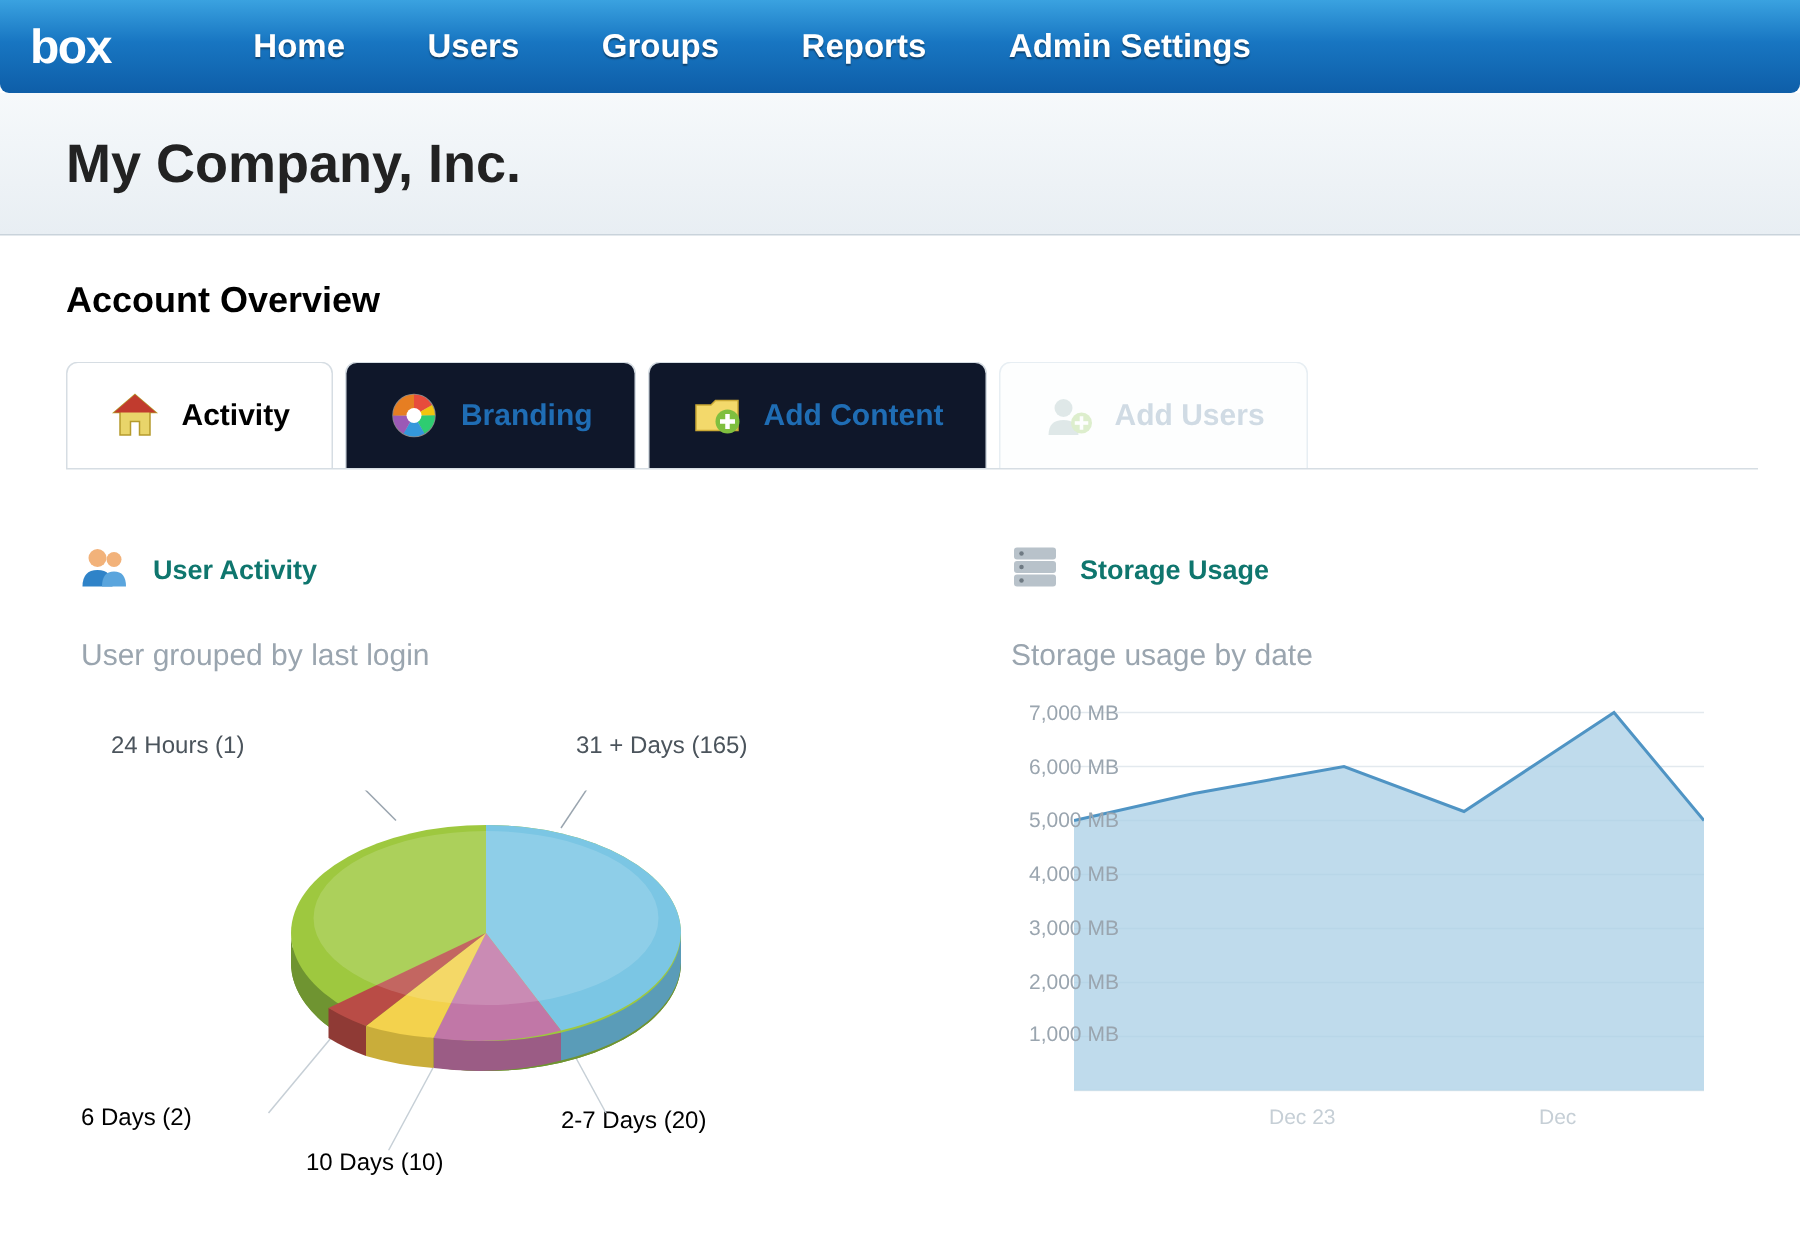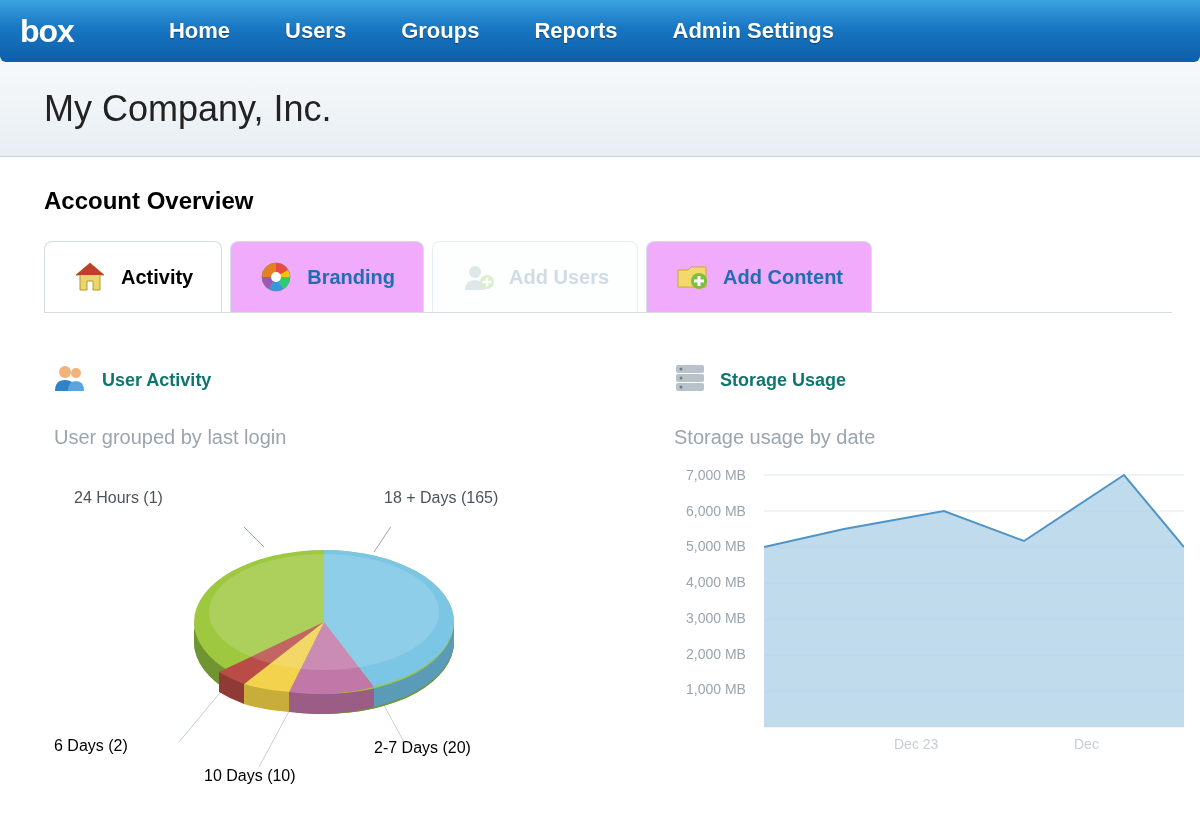--- a/index.html
+++ b/index.html
@@ -10,46 +10,46 @@
     padding: 0 20px; gap: 55px; color: #fff; font-size: 22px; font-weight: bold;
     border-radius: 0 0 6px 6px;
   }
   .logo { font-size: 32px; font-weight: bold; letter-spacing: -1px; margin-right: 40px; }
   .nav-item { cursor: pointer; text-shadow: 0 1px 1px rgba(0,0,0,.4); }
   .header {
     padding: 26px 44px;
     background: linear-gradient(to bottom, #f6f9fb 0%, #e8eef3 100%);
     border-bottom: 1px solid #c9d3db;
   }
-  .header h1 { font-size: 36px; color: #222; font-weight: normal; }
+  .header h1 { font-size: 36px; color: #222; font-weight: bold; }
   .content { padding: 30px 28px 0 44px; }
   .section-title { font-size: 24px; font-weight: bold; color: #000; margin-bottom: 26px; }
   .tabs { display: flex; border-bottom: 1px solid #d6dde3; align-items: center; }
   .tab {
     display: flex; align-items: center; gap: 14px;
     padding: 18px 28px; border: 1px solid #d6dde3; border-bottom: none;
-    background: #f0abfc; font-size: 20px; font-weight: bold; cursor: pointer;
+    background: #0f172a; font-size: 20px; font-weight: bold; cursor: pointer;
     margin-right: 8px; border-radius: 8px 8px 0 0;
   }
   .tab.active { background: #fff; color: #000; }
   .tab.link { color: #1f6db4; }
   .tab.faded { color: #d0dbe4; background: #fdfefe; border-color: #e7eef3; }
   .tab .icon { width: 34px; height: 34px; display: flex; align-items: center; justify-content: center; }
   .panels { display: flex; gap: 60px; padding: 50px 10px 0 10px; }
   .panel-title { display: flex; align-items: center; gap: 14px; font-size: 18px; font-weight: bold; color: #0f766e; margin-bottom: 28px; }
   .subtitle { color: #9aa5af; font-size: 20px; margin-bottom: 18px; }
   .pie-wrap { position: relative; width: 520px; height: 320px; }
   .pie { position: absolute; left: 120px; top: 60px; }
   .lbl { position: absolute; color: #8d98a2; font-size: 16px; white-space: nowrap; }
   .lbl.dark { color: #4b545c; }
   .lbl.faded { color: #000000; text-align: right; }
   .linechart { position: relative; }
   .yaxis { position: absolute; left: 12px; top: 0; display: flex; flex-direction: column; justify-content: space-between; height: 250px; color: #9aa5af; font-size: 14px; }
   .yaxis div { height: 36px; }
-  .chart-area { margin-left: 90px; }
+  .chart-area { margin-left: 42px; }
 </style>
 </head>
 <body>
 
 <div class="topnav">
   <div class="logo">box</div>
   <div class="nav-item">Home</div>
   <div class="nav-item">Users</div>
   <div class="nav-item">Groups</div>
   <div class="nav-item">Reports</div>
@@ -87,42 +87,42 @@
           <path d="M17 17 L29 10 A14 14 0 0 1 31 17 Z" fill="#f1c40f"></path>
           <path d="M17 17 L31 17 A14 14 0 0 1 24 29 Z" fill="#2ecc71"></path>
           <path d="M17 17 L24 29 A14 14 0 0 1 10 29 Z" fill="#3498db"></path>
           <path d="M17 17 L10 29 A14 14 0 0 1 3 17 Z" fill="#9b59b6"></path>
           <path d="M17 17 L3 17 A14 14 0 0 1 17 3 Z" fill="#e67e22"></path>
           <circle cx="17" cy="17" r="5" fill="#fff"></circle>
         </svg>
       </span>
       <span>Branding</span>
     </div>
+    <div class="tab link">
+      <span class="icon">
+        <svg width="34" height="34" viewBox="0 0 34 34">
+          <path d="M3 10 L13 10 L16 7 L31 7 L31 27 L3 27 Z" fill="#f3d96b" stroke="#caa935"></path>
+          <circle cx="24" cy="21" r="8" fill="#7fbf3f"></circle>
+          <rect x="22.5" y="16" width="3" height="10" fill="#fff"></rect>
+          <rect x="19" y="19.5" width="10" height="3" fill="#fff"></rect>
+        </svg>
+      </span>
+      <span>Add Content</span>
+    </div>
     <div class="tab faded">
       <span class="icon">
         <svg width="34" height="34" viewBox="0 0 34 34" opacity="0.25">
           <circle cx="14" cy="12" r="6" fill="#8aa"></circle>
           <path d="M4 30 Q4 20 14 20 Q24 20 24 30 Z" fill="#8aa"></path>
           <circle cx="26" cy="22" r="7" fill="#7fbf3f"></circle>
           <rect x="24.8" y="17.5" width="2.4" height="9" fill="#fff"></rect>
           <rect x="21.5" y="20.8" width="9" height="2.4" fill="#fff"></rect>
         </svg>
       </span>
       <span>Add Users</span>
-    </div>
-    <div class="tab link">
-      <span class="icon">
-        <svg width="34" height="34" viewBox="0 0 34 34">
-          <path d="M3 10 L13 10 L16 7 L31 7 L31 27 L3 27 Z" fill="#f3d96b" stroke="#caa935"></path>
-          <circle cx="24" cy="21" r="8" fill="#7fbf3f"></circle>
-          <rect x="22.5" y="16" width="3" height="10" fill="#fff"></rect>
-          <rect x="19" y="19.5" width="10" height="3" fill="#fff"></rect>
-        </svg>
-      </span>
-      <span>Add Content</span>
     </div>
   </div>
 
   <div class="panels">
 
     <div style="flex:0 0 560px;">
       <div class="panel-title">
         <span>
           <svg width="34" height="30" viewBox="0 0 34 30">
             <circle cx="11" cy="9" r="6" fill="#f2b27a"></circle>
@@ -131,21 +131,21 @@
             <path d="M14 28 Q14 18 22 18 Q30 18 30 28 Z" fill="#5aa5dd"></path>
           </svg>
         </span>
         <span>User Activity</span>
       </div>
       <div class="subtitle">User grouped by last login</div>
 
       <div class="pie-wrap">
 
         <div class="lbl dark" style="left:20px; top:22px;">24 Hours (1)</div>
-        <div class="lbl dark" style="left:330px; top:22px;">18 + Days (165)</div>
+        <div class="lbl dark" style="left:330px; top:22px;">31 + Days (165)</div>
         <div class="lbl faded" style="left:0px; top:270px;">6 Days (2)</div>
         <div class="lbl faded" style="left:150px; top:300px;">10 Days (10)</div>
         <div class="lbl faded" style="left:320px; top:272px;">2-7 Days (20)</div>
 
         <svg class="pie" width="300" height="240" viewBox="0 0 300 240">
 
           <line x1="90" y1="20" x2="50" y2="-20" stroke="#9aa5af" stroke-width="1"></line>
           <line x1="200" y1="25" x2="230" y2="-20" stroke="#9aa5af" stroke-width="1"></line>
           <line x1="55" y1="155" x2="5" y2="215" stroke="#c6cfd6" stroke-width="1"></line>
           <line x1="120" y1="175" x2="85" y2="240" stroke="#c6cfd6" stroke-width="1"></line>

